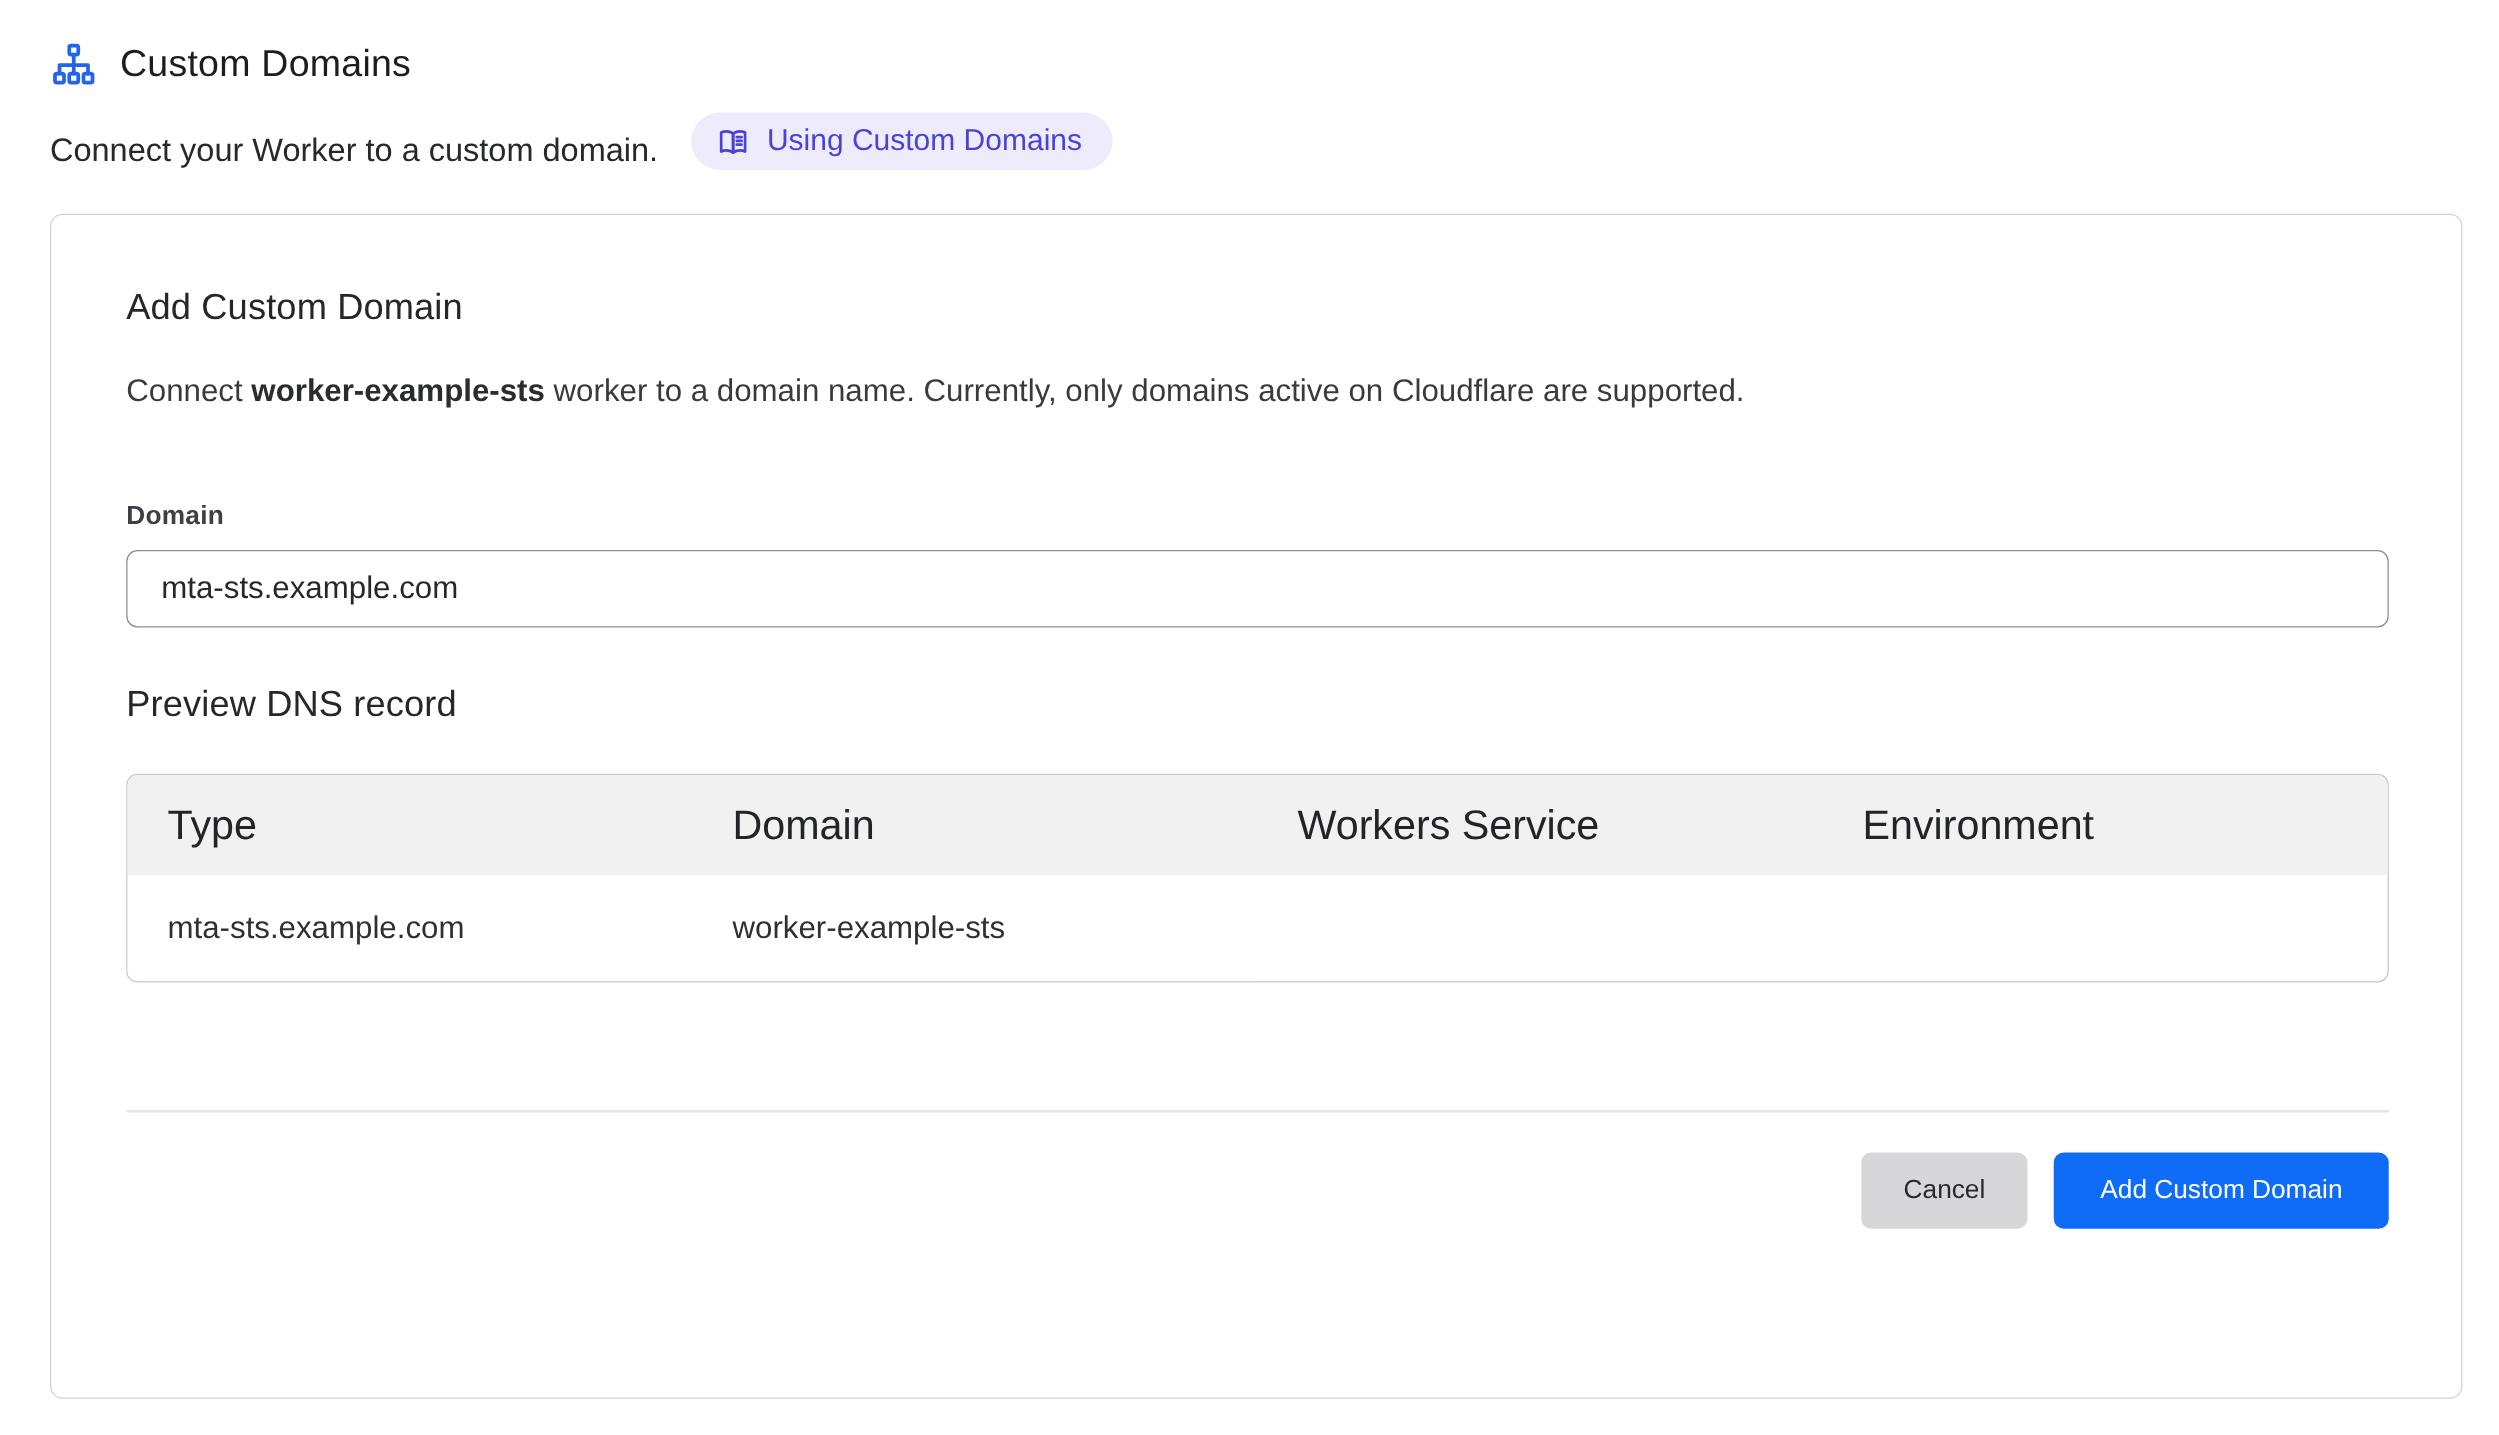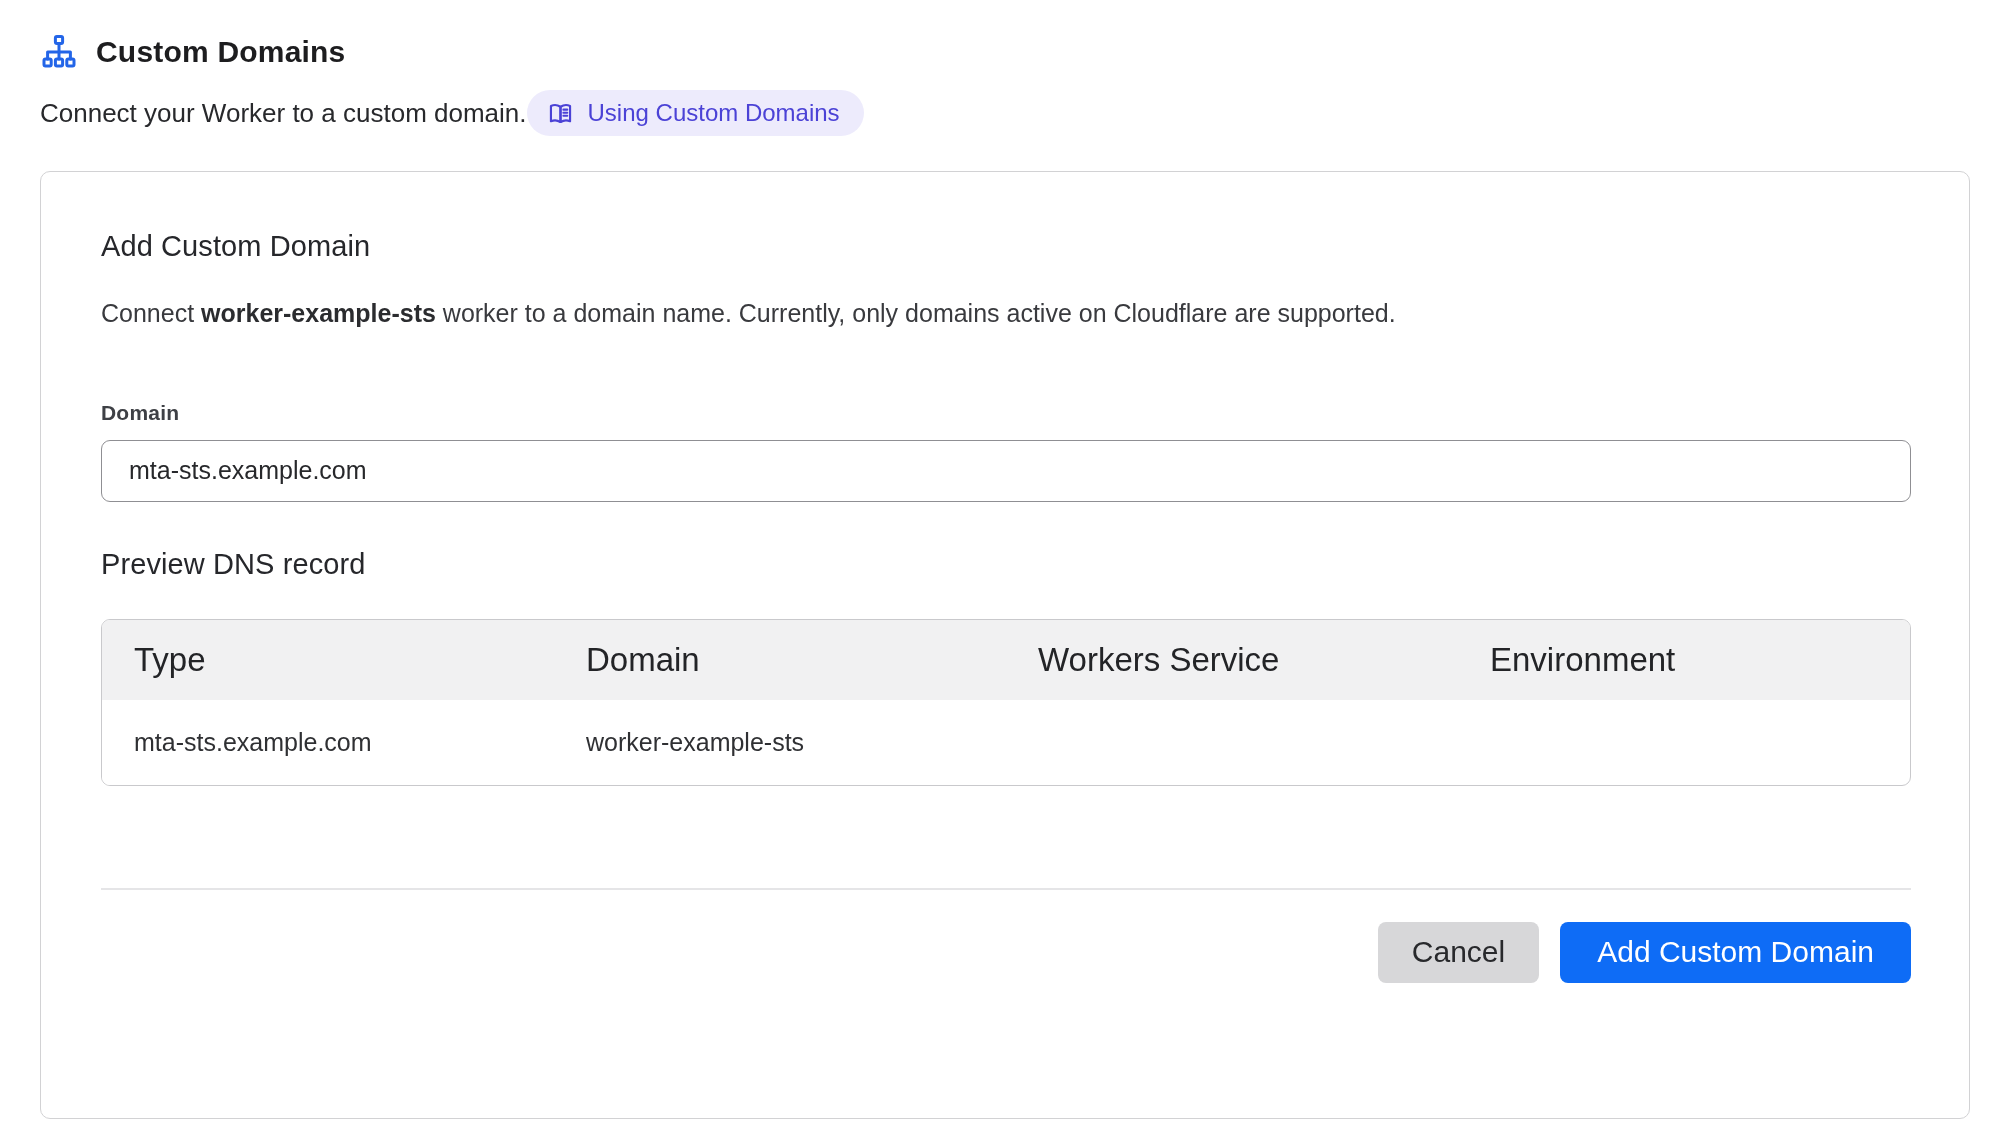--- a/index.html
+++ b/index.html
@@ -8,25 +8,25 @@
     background: #ffffff;
     font-family: "Liberation Sans", sans-serif;
     -webkit-font-smoothing: antialiased;
     overflow: hidden;
   }
 
   
   .page-header { padding: 34px 0 0 40px; }
   .title-row { display: flex; align-items: center; gap: 18px; }
   .title-row h1 {
-    font-size: 30px; font-weight: 700; color: #1d1d1f; letter-spacing: .2px;
+    font-size: 30px; font-weight: 400; color: #1d1d1f; letter-spacing: .2px;
   }
   .sitemap-icon { display: inline-flex; }
 
-  .subtitle-row { display: flex; align-items: center; margin-top: 20px; }
+  .subtitle-row { display: flex; align-items: flex-end; gap: 26px; margin-top: 20px; }
   .subtitle { font-size: 26px; font-weight: 400; color: #28292c; }
   .doc-badge {
     display: inline-flex; align-items: center; gap: 14px;
     background: #edebfc; border: none; cursor: pointer;
     border-radius: 999px; padding: 9px 24px 9px 20px;
     font-family: "Liberation Sans", sans-serif;
     font-size: 24px; color: #4b42d6; font-weight: 400;
   }
   .doc-badge .book-icon { display: inline-flex; }
 
@@ -80,21 +80,21 @@
   .dns-row.body .cell.type-cell { font-weight: 700; color: #202124; }
 
   
   .divider { margin-top: 102px; height: 2px; background: #e5e5e7; width: 1810px; }
   .actions {
     margin-top: 32px; display: flex; justify-content: flex-end;
     align-items: center; gap: 21px; width: 1810px;
   }
   .btn {
     height: 61px; border: none; border-radius: 8px; cursor: pointer;
-    font-family: "Liberation Sans", sans-serif; font-size: 30px;
+    font-family: "Liberation Sans", sans-serif; font-size: 21px;
     display: inline-flex; align-items: center; justify-content: center;
   }
   .btn-cancel { background: #d7d7d9; color: #28292c; padding: 0 34px; }
   .btn-primary { background: #0e6cf6; color: #ffffff; padding: 0 37px; }
 </style>
 </head>
 <body>
 
 <div class="page-header">
   <div class="title-row">

